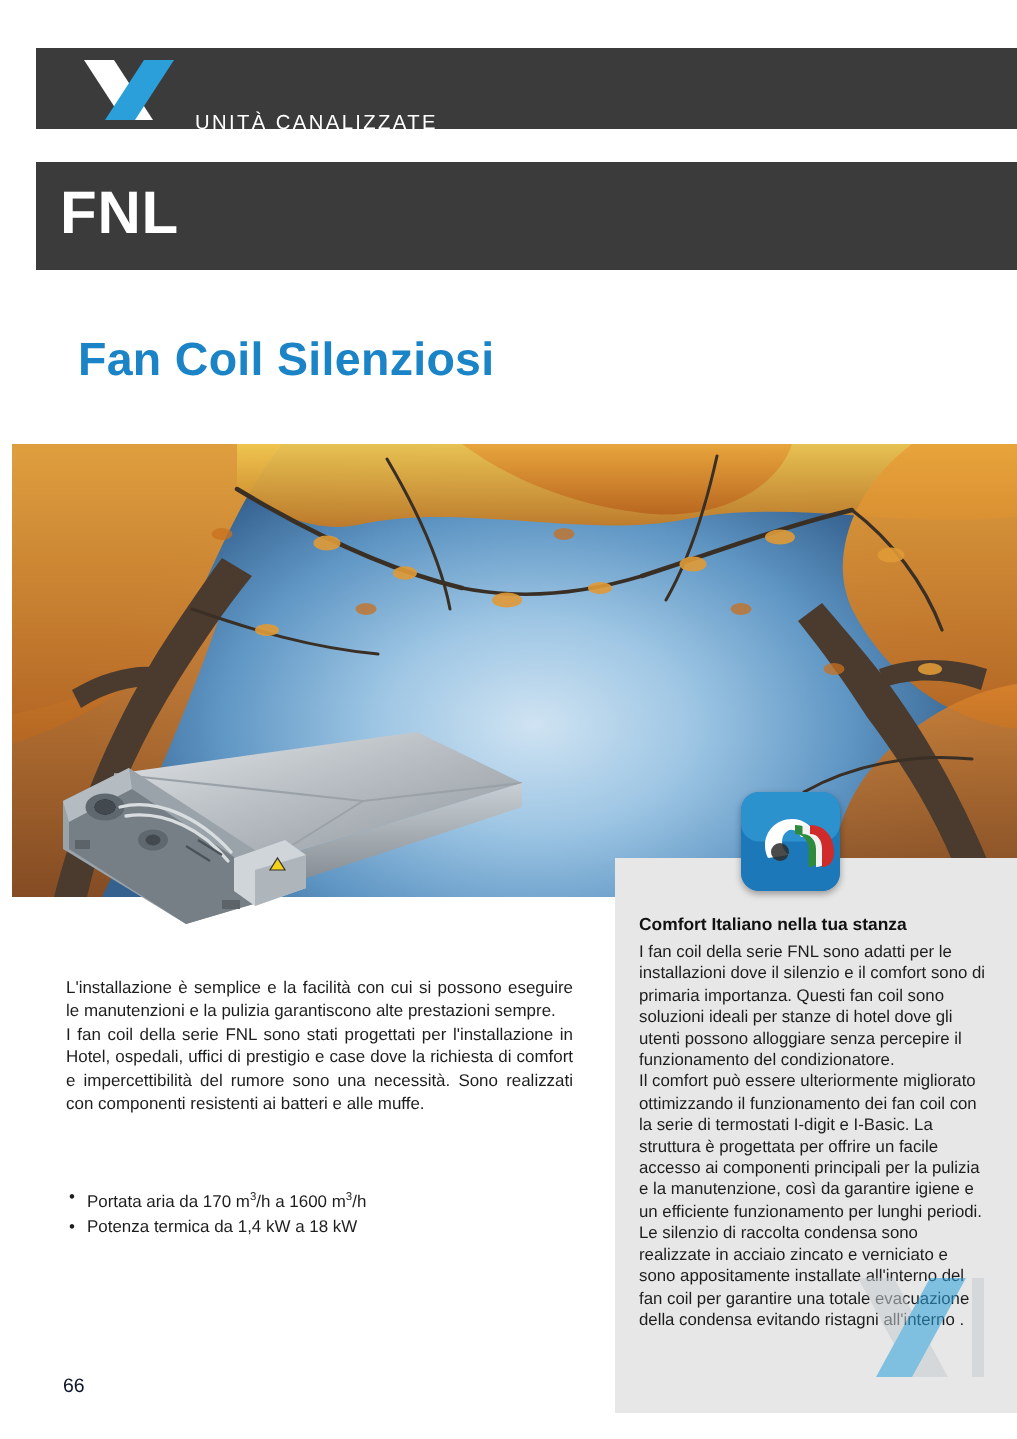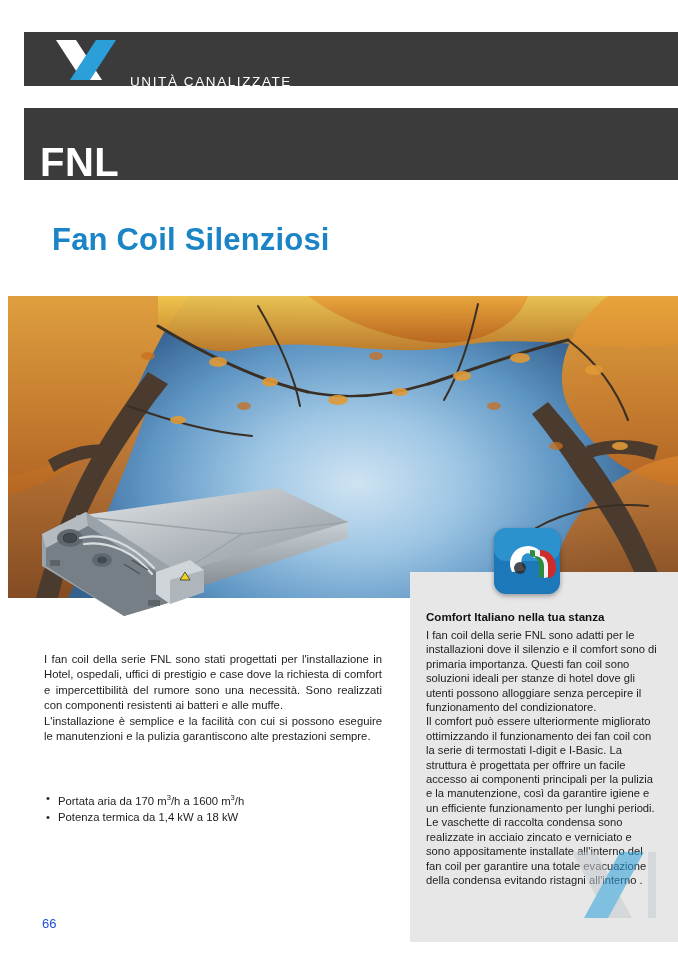--- a/index.html
+++ b/index.html
@@ -64,21 +64,21 @@
     position: absolute;
     left: 0;
     top: 108px;
     width: 24px;
     height: 72px;
     background: #ffffff;
   }
   .fnl-title {
     position: absolute;
     left: 40px;
-    top: 140px;
+    top: 120px;
     color: #ffffff;
     font-size: 40px;
     font-weight: bold;
     letter-spacing: 0.5px;
   }
 
   
   .subtitle {
     position: absolute;
     left: 52px;
@@ -205,21 +205,21 @@
     opacity: 0.55;
   }
   .watermark svg { display: block; }
 
   
   .page-num {
     position: absolute;
     left: 42px;
     top: 916px;
     font-size: 13px;
-    color: #1d4ed8;
+    color: #0f172a;
   }
 </style>
 </head>
 <body>
 
 <div class="top-bar"></div>
 <div class="top-bar-white-left"></div>
 
 <div class="logo-x">
   <svg width="60" height="44" viewBox="0 0 60 44">
@@ -367,34 +367,34 @@
     <path d="M18,44 C12,32 20,18 34,18 C42,18 48,23 50,30 L40,30 C38,26 34,24 31,26 C26,29 26,38 32,42 Z" fill="#ffffff"></path>
 
     <path d="M36,22 C46,22 54,30 54,40 C54,46 50,50 45,50 L45,38 C45,32 41,28 36,28 Z" fill="#2e8b3d"></path>
     <path d="M41,22 C51,22 59,30 59,40 C59,46 55,50 50,50 L50,38 C50,32 46,28 41,28 Z" fill="#f2f2f2"></path>
     <path d="M46,22 C56,22 62,30 62,40 C62,46 59,50 54,50 L54,38 C54,32 51,28 46,28 Z" fill="#cf2b2b"></path>
     <circle cx="26" cy="40" r="6" fill="#2b2b2b" opacity="0.85"></circle>
   </svg>
 </div>
 
 <div class="left-text">
+  <p>L'installazione è semplice e la facilità con cui si possono eseguire le manutenzioni e la pulizia garantiscono alte prestazioni sempre.</p>
   <p>I fan coil della serie FNL sono stati progettati per l'installazione in Hotel, ospedali, uffici di prestigio e case dove la richiesta di comfort e impercettibilità del rumore sono una necessità. Sono realizzati con componenti resistenti ai batteri e alle muffe.</p>
-  <p>L'installazione è semplice e la facilità con cui si possono eseguire le manutenzioni e la pulizia garantiscono alte prestazioni sempre.</p>
 </div>
 
 <div class="bullets">
   <div>Portata aria da 170 m<sup>3</sup>/h a 1600 m<sup>3</sup>/h</div>
   <div>Potenza termica da 1,4  kW a 18 kW</div>
 </div>
 
 <div class="right-head">Comfort Italiano nella tua stanza</div>
 <div class="right-text">
   <p>I fan coil della serie FNL sono adatti  per le installazioni dove il silenzio e il comfort sono di primaria importanza. Questi fan coil sono soluzioni ideali per stanze di hotel  dove gli utenti possono alloggiare senza percepire il funzionamento del condizionatore.</p>
   <p>Il comfort può essere ulteriormente migliorato ottimizzando il funzionamento dei fan coil con la serie di termostati I-digit e I-Basic. La struttura è progettata per offrire un facile accesso ai componenti principali per la pulizia e la manutenzione, così da garantire igiene e un efficiente funzionamento per lunghi periodi.</p>
-  <p>Le vaschette di raccolta condensa sono realizzate in acciaio zincato e verniciato e sono appositamente installate all'interno del fan coil per garantire una totale evacuazione della condensa evitando ristagni all'interno .</p>
+  <p>Le silenzio di raccolta condensa sono realizzate in acciaio zincato e verniciato e sono appositamente installate all'interno del fan coil per garantire una totale evacuazione della condensa evitando ristagni all'interno .</p>
 </div>
 
 <div class="watermark">
   <svg width="92" height="74" viewBox="0 0 92 74">
     <polygon points="2,4 26,4 62,70 38,70" fill="#c7ccd0"></polygon>
     <polygon points="50,4 74,4 38,70 14,70" fill="#2b9fd9"></polygon>
     <rect x="78" y="4" width="8" height="66" fill="#c7ccd0"></rect>
   </svg>
 </div>
 

